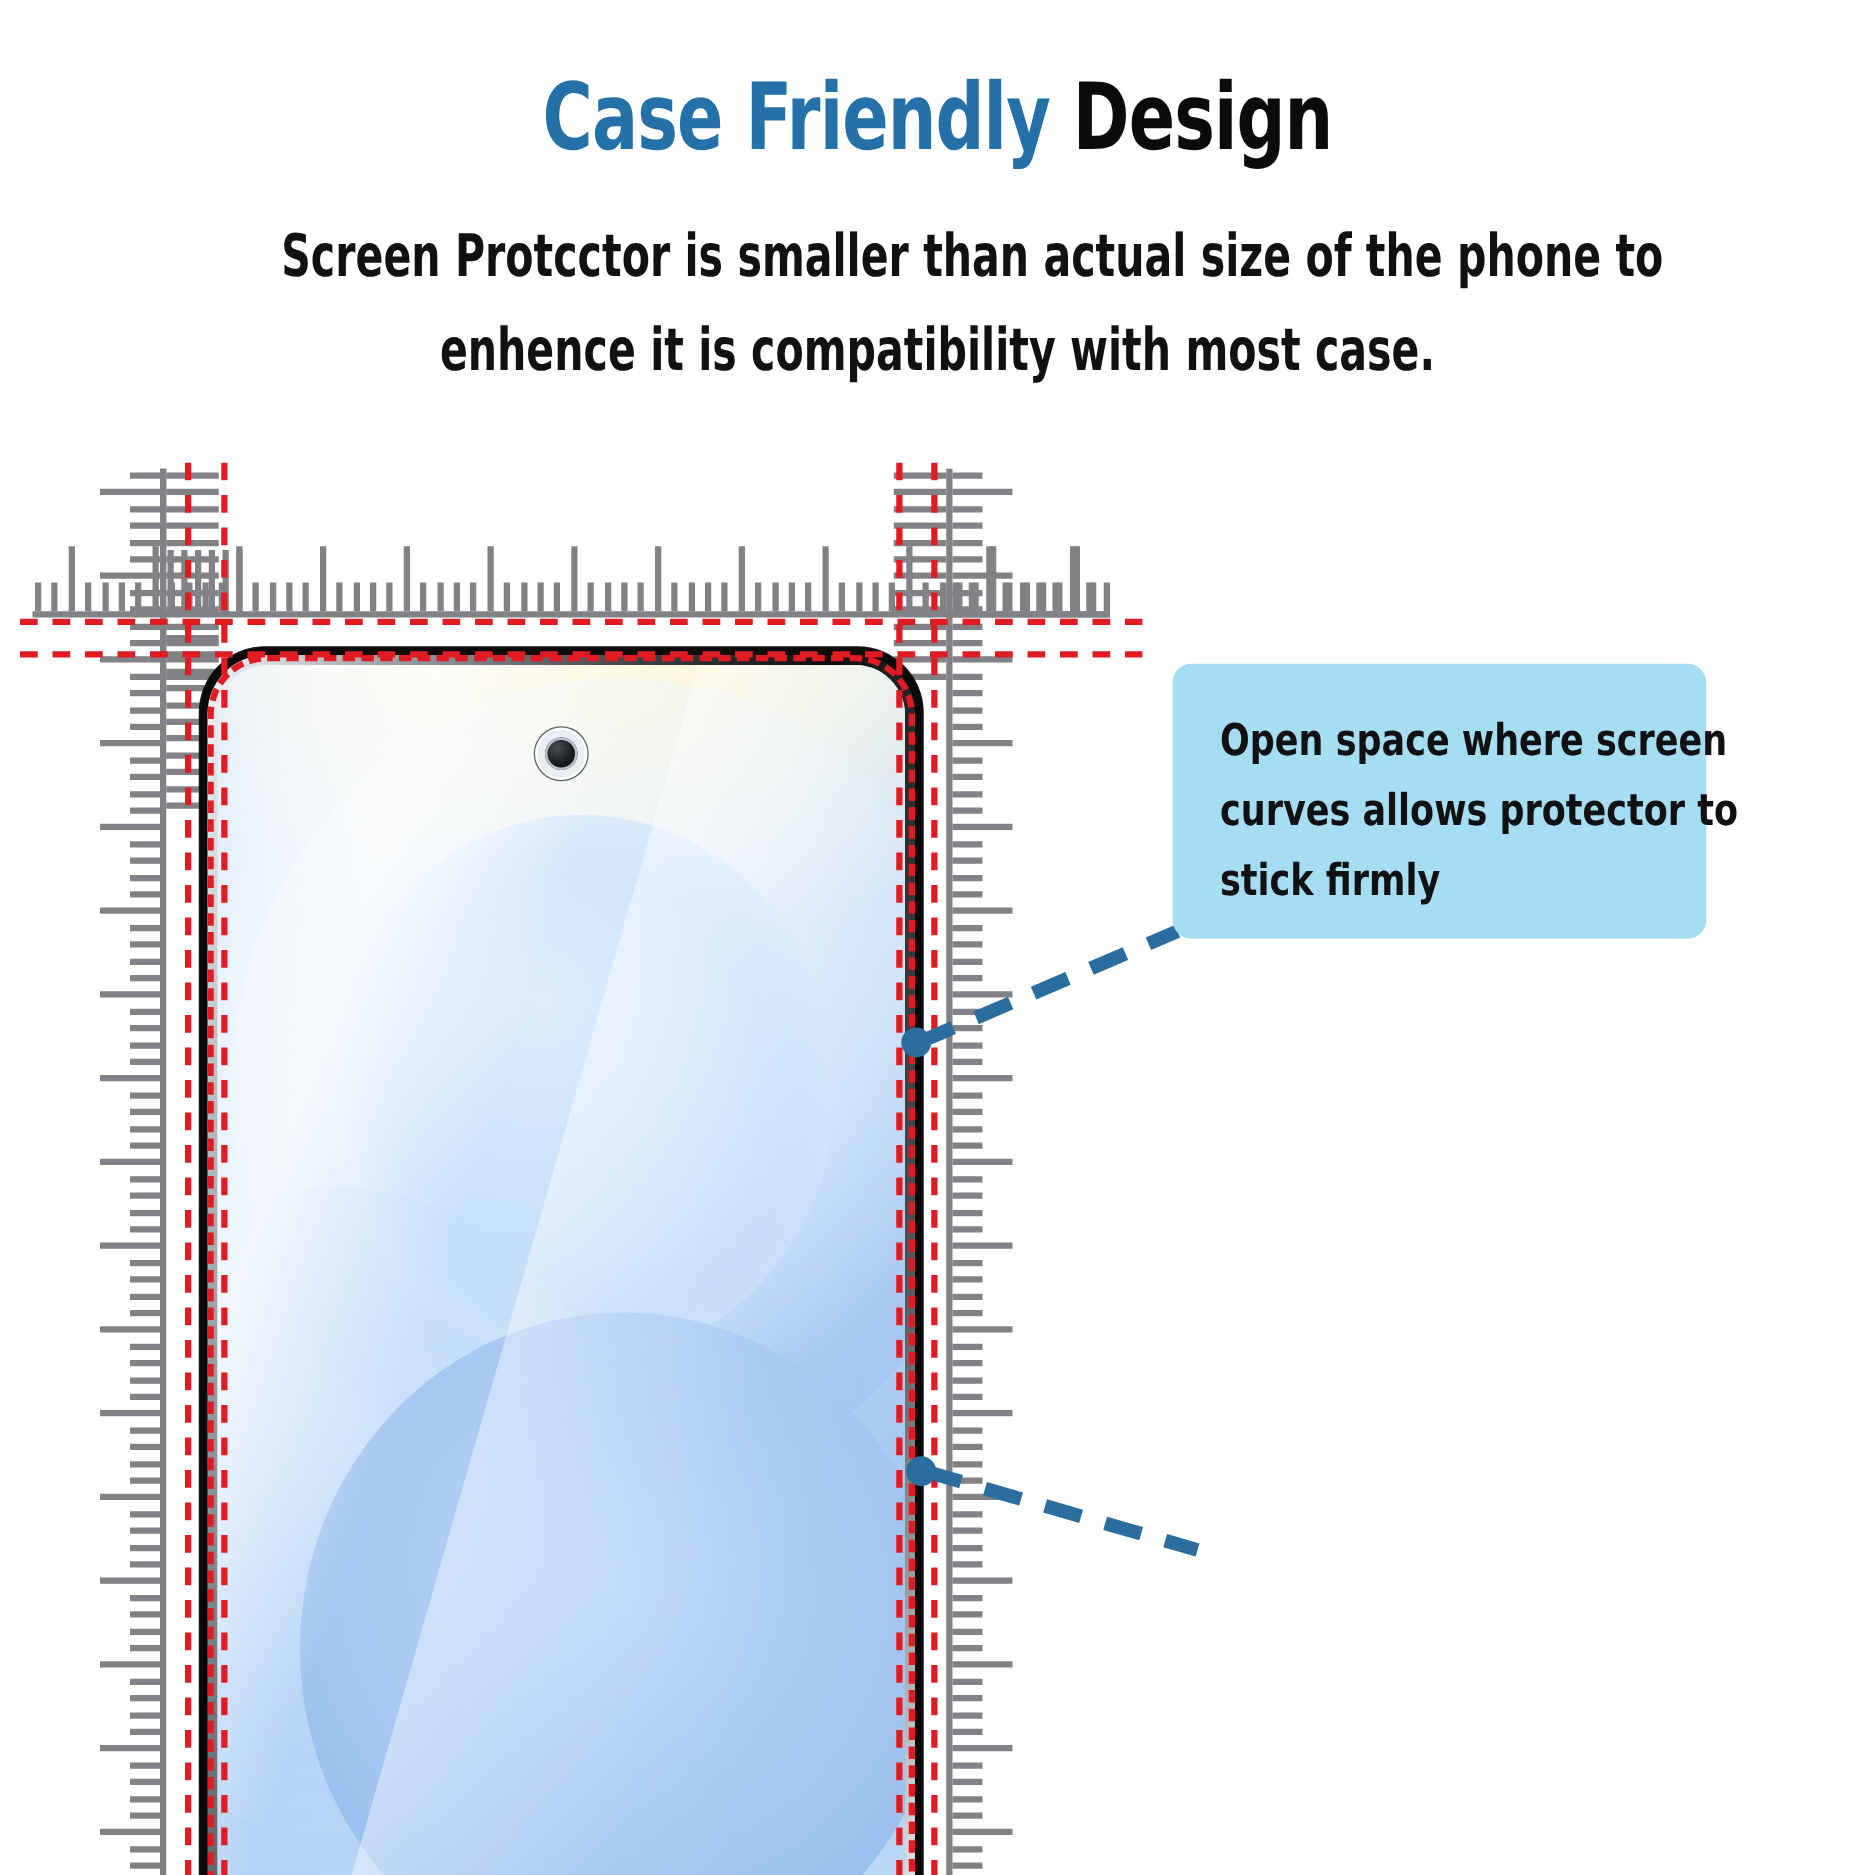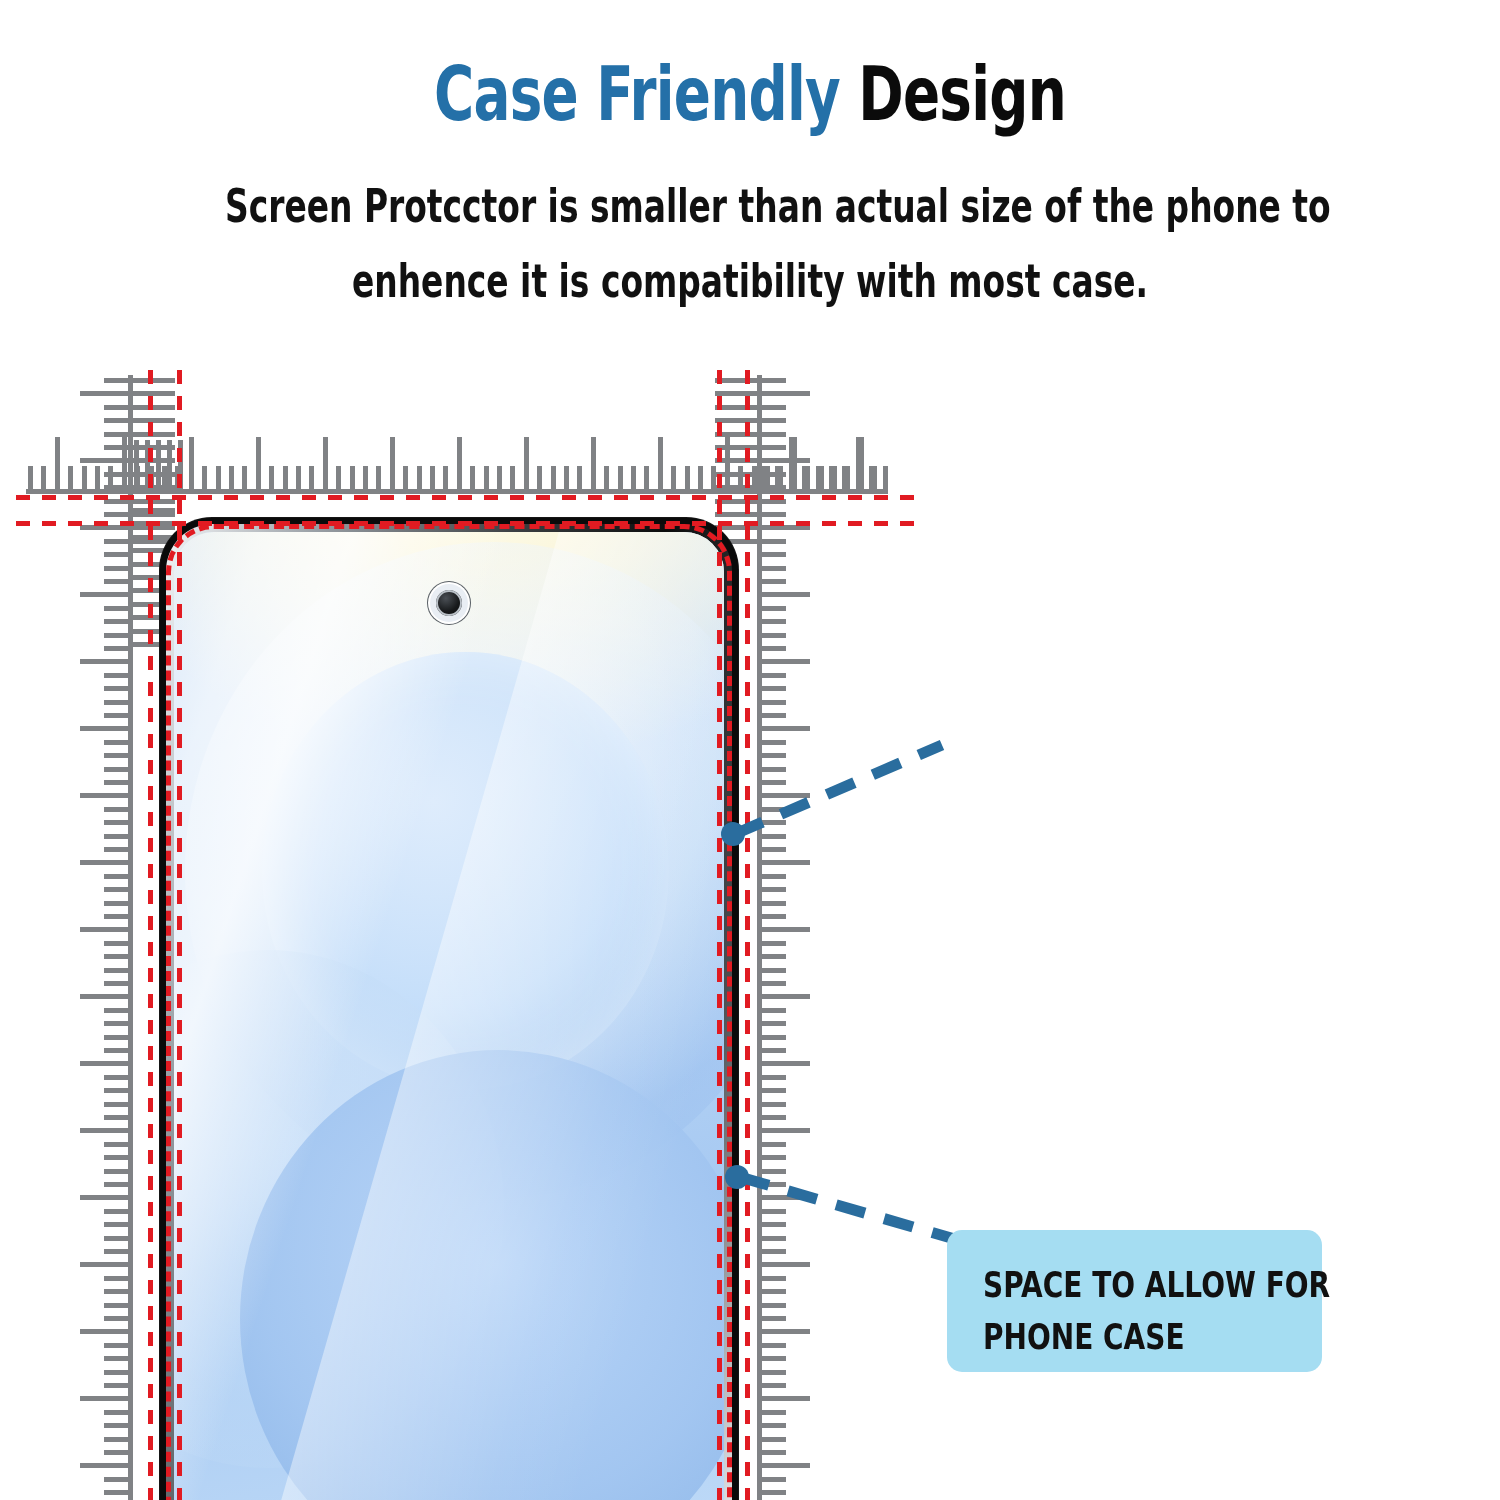--- a/index.html
+++ b/index.html
@@ -543,19 +543,20 @@
       <div class="rdash-trace" style="left: 166px; top: 524px; width: 556px; height: 980px;"></div>
     </div>
 
   <svg class="leader" style="left:0;top:0;width:1500px;height:1500px">
     <line x1="735" y1="834" x2="942" y2="745" stroke="#2a6d9e" stroke-width="11" stroke-dasharray="30 20" stroke-linecap="butt"></line>
     <circle cx="733" cy="834" r="12" fill="#2a6d9e"></circle>
     <line x1="740" y1="1177" x2="958" y2="1240" stroke="#2a6d9e" stroke-width="11" stroke-dasharray="30 20" stroke-linecap="butt"></line>
     <circle cx="737" cy="1177" r="12" fill="#2a6d9e"></circle>
   </svg>
 
-
-  <div class="callout" id="callout-case" style="background: rgb(165, 221, 242);">
-    <div class="ctext">SPACE TO ALLOW FOR</div>
-    <div class="ctext">PHONE CASE</div>
+  <div class="callout" id="callout-curve" style="background: rgb(165, 221, 242);">
+    <div class="ctext">Open space where screen</div>
+    <div class="ctext">curves allows protector to</div>
+    <div class="ctext">stick firmly</div>
   </div>
 
+
 </div>
 
 </body></html>

